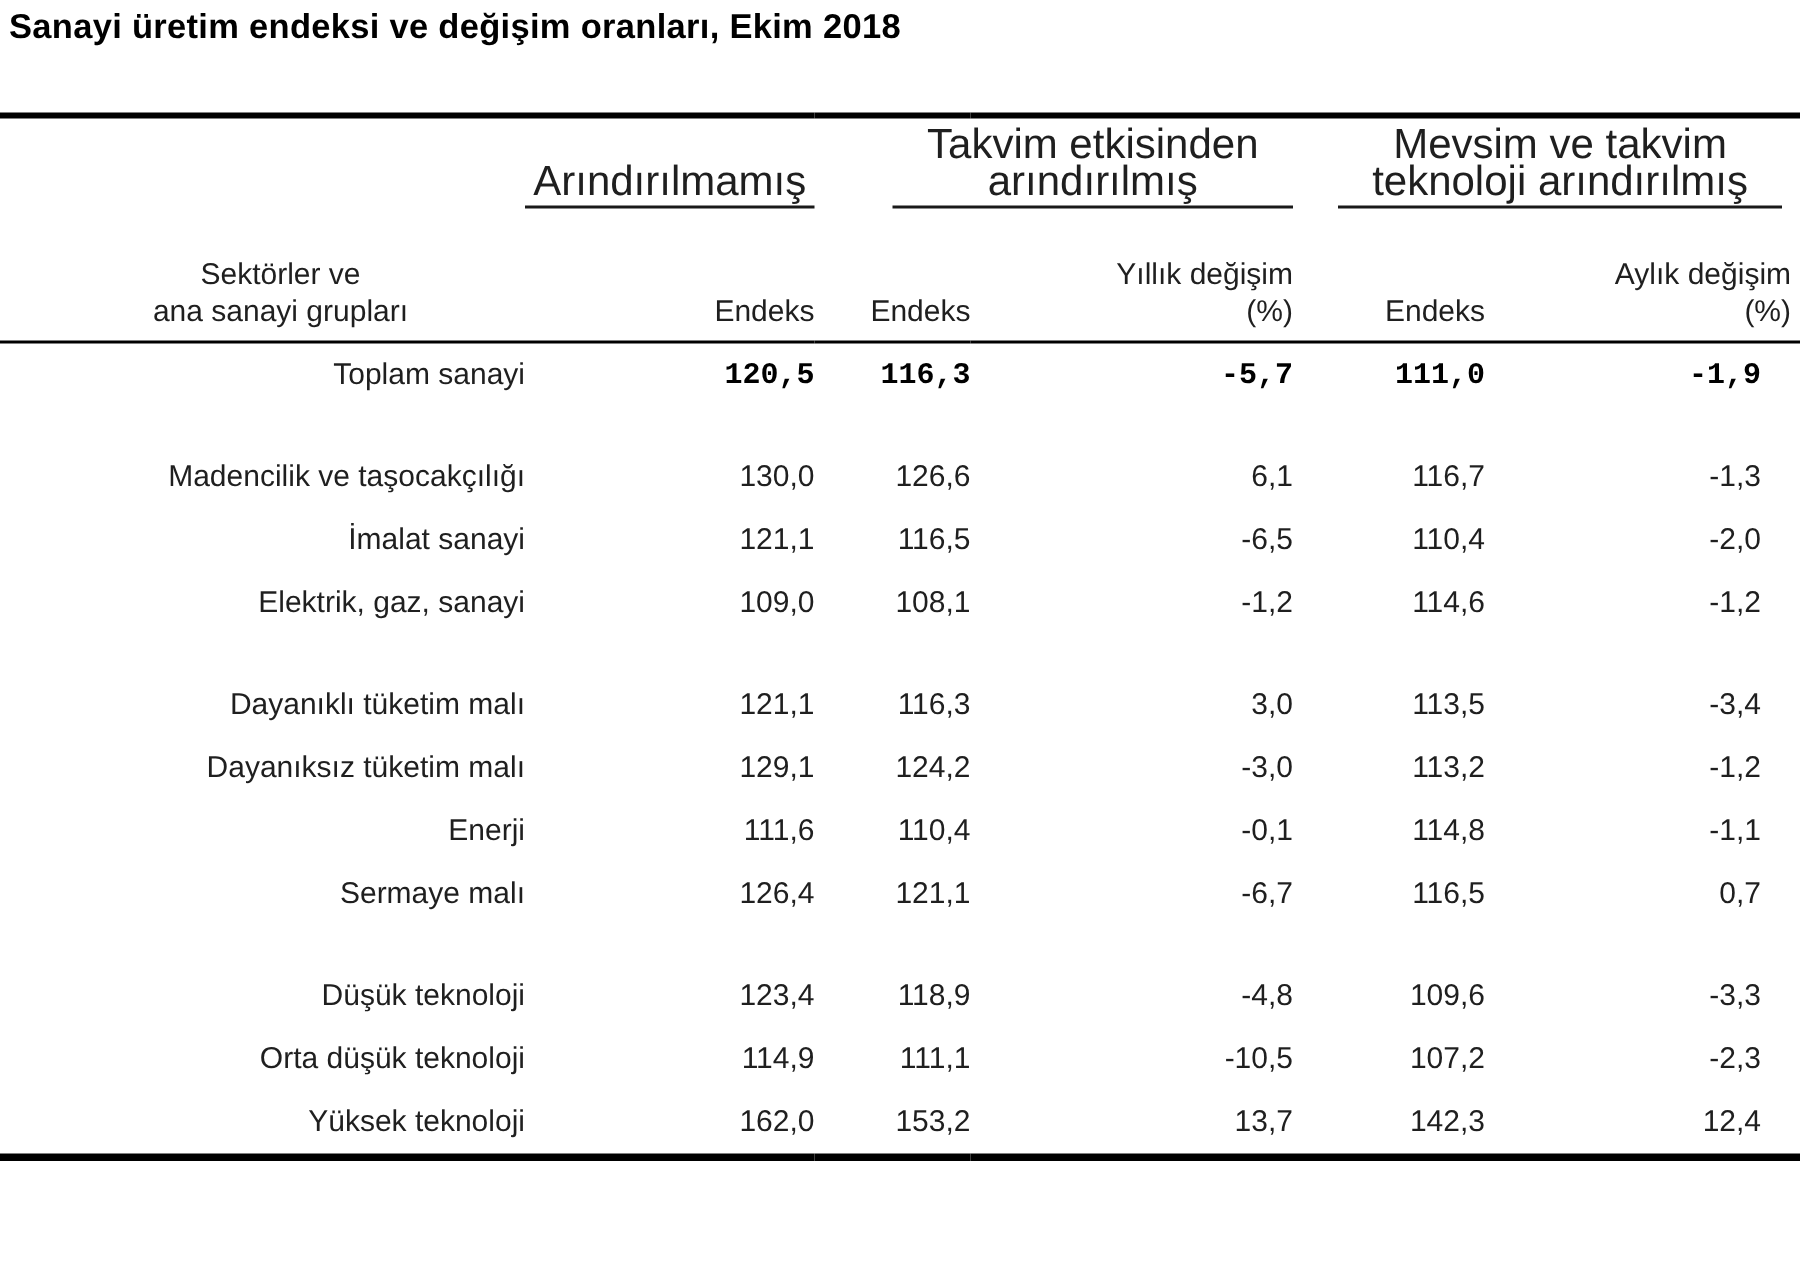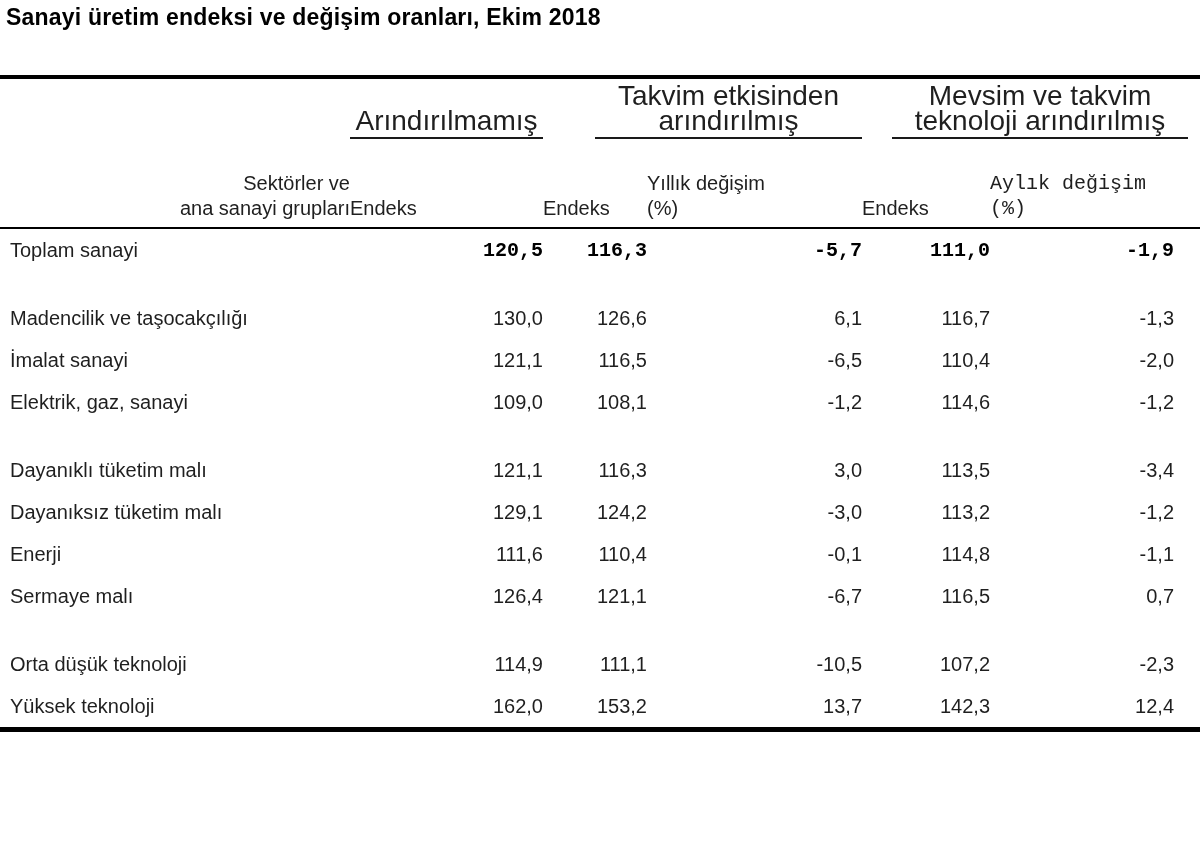--- a/index.html
+++ b/index.html
@@ -33,27 +33,27 @@
   .gline div { white-space:nowrap; }
   td.g2 .gline { margin-left:52px; }
   td.g3 .gline { margin-left:30px; margin-right:12px; }
 
   
   tr.col-hdr td {
     height:82px; vertical-align:bottom;
     border-bottom:2px solid #000;
     padding-bottom:6px; line-height:25px;
   }
-  tr.col-hdr td.lbl { padding-left:24px; text-align:right; }
-  tr.col-hdr td.num { }
-  tr.col-hdr td.c6  { padding-right:24px;font-family:Liberation Mono, monospace; }
+  tr.col-hdr td.lbl { padding-left:24px; text-align:center; }
+  tr.col-hdr td.num { text-align:right; }
+  tr.col-hdr td.c6  { padding-right:6px; }
 
   
   tr.data td { height:42px; vertical-align:middle; white-space:nowrap; }
-  tr.data td.lbl { padding-left:10px; text-align:left; }
+  tr.data td.lbl { text-align:right; }
   tr.data td.num { text-align:right; }
   tr.data td.c6  { padding-right:26px; }
   tr.total td.num { font-weight:bold; color:#000;font-family:Liberation Mono, monospace; }
 
   tr.spacer td { height:26px; }
 </style>
 </head>
 <body>
 
 <div class="page">
@@ -179,20 +179,28 @@
       <td class="num">126,4</td>
       <td class="num">121,1</td>
       <td class="num">-6,7</td>
       <td class="num">116,5</td>
       <td class="num c6">0,7</td>
     </tr>
         <tr class="spacer">
           <td colspan="6"></td>
         </tr>
         <tr class="data">
+      <td class="lbl">Düşük teknoloji</td>
+      <td class="num">123,4</td>
+      <td class="num">118,9</td>
+      <td class="num">-4,8</td>
+      <td class="num">109,6</td>
+      <td class="num c6">-3,3</td>
+    </tr>
+        <tr class="data">
       <td class="lbl">Orta düşük teknoloji</td>
       <td class="num">114,9</td>
       <td class="num">111,1</td>
       <td class="num">-10,5</td>
       <td class="num">107,2</td>
       <td class="num c6">-2,3</td>
     </tr>
         <tr class="data">
       <td class="lbl">Yüksek teknoloji</td>
       <td class="num">162,0</td>

